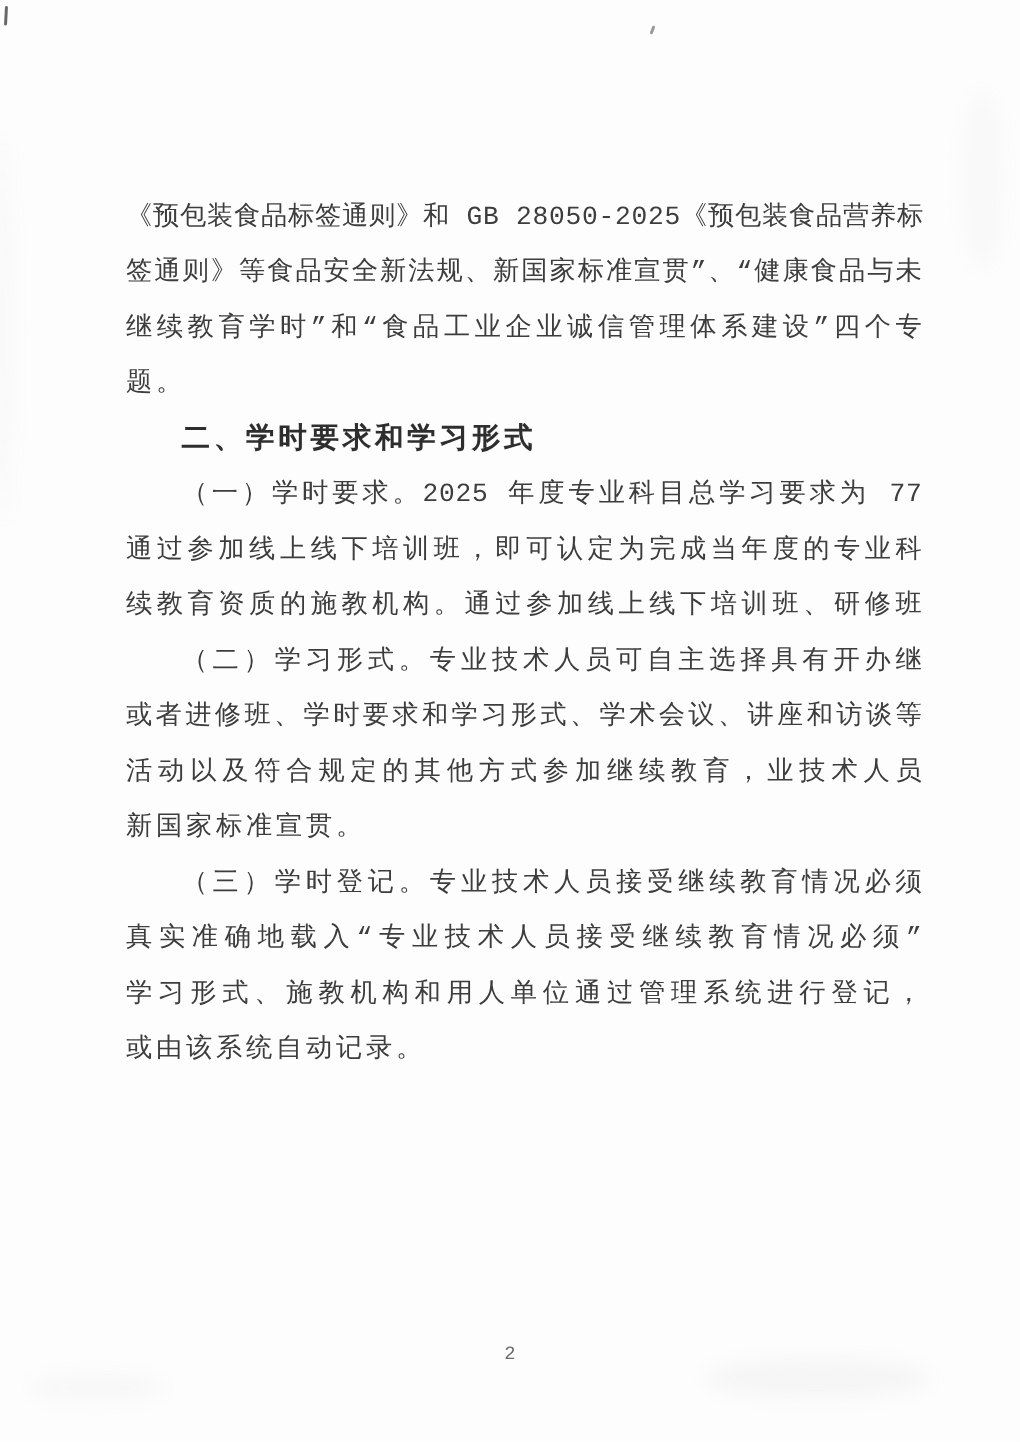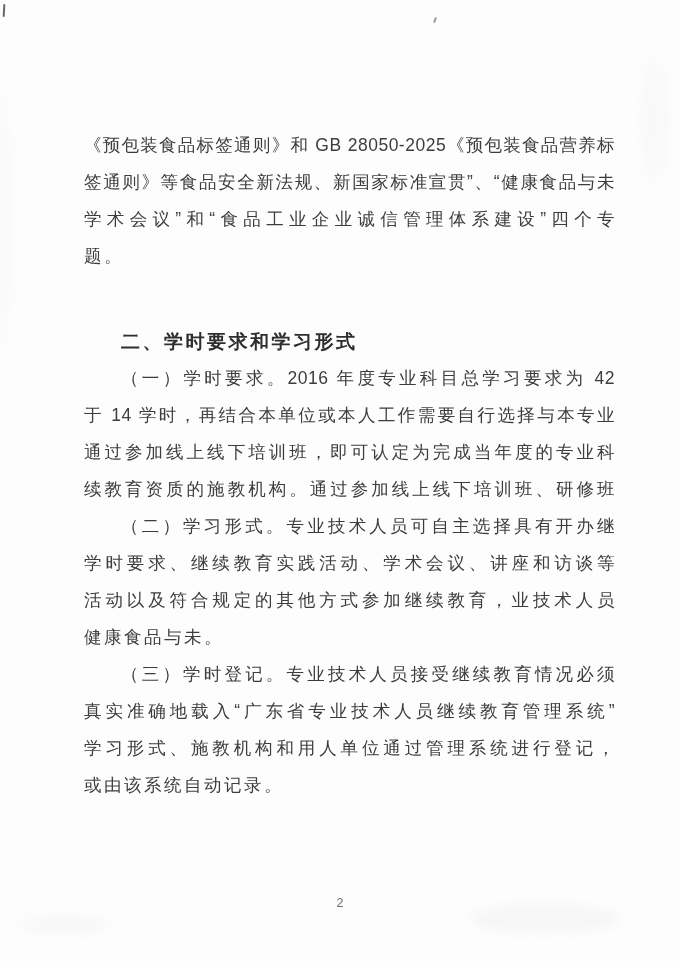--- a/index.html
+++ b/index.html
@@ -6,21 +6,21 @@
     margin: 0;
     padding: 0;
     background: #ffffff;
   }
   .page {
     position: relative;
     width: 680px;
     height: 961px;
     background: #fdfdfd;
     overflow: hidden;
-    font-family: Liberation Sans, sans-serif;
+    font-family: Liberation Mono, monospace;
   }
   
   .smudge {
     position: absolute;
     background: #9a9a9a;
     border-radius: 50%;
     filter: blur(6px);
     opacity: 0.07;
     pointer-events: none;
   }
@@ -79,21 +79,20 @@
     padding-left: 37px;
     width: 494px;
   }
   .line.heading {
     font-weight: bold;
     font-size: 19px;
     color: #2e2e2e;
     text-align: left;
     text-align-last: left;
     letter-spacing: 2.5px;
-    margin-top: 48px;
   }
   .page-number {
     position: absolute;
     left: 0;
     right: 0;
     top: 896px;
     text-align: center;
     font-size: 12.5px;
     color: #6c6c6c;
   }
@@ -106,32 +105,31 @@
   <div class="smudge s1"></div>
   <div class="smudge s2"></div>
   <div class="smudge s3"></div>
   <div class="smudge s4"></div>
   <div class="tick"></div>
   <div class="speck"></div>
 
   <div class="textblock">
     <div class="line full">《预包装食品标签通则》和 GB 28050-2025《预包装食品营养标</div>
     <div class="line full">签通则》等食品安全新法规、新国家标准宣贯”、“健康食品与未</div>
-    <div class="line full">学术会议”和“食品工业企业诚信管理体系建设”四个专</div>
+    <div class="line full">继续教育学时”和“食品工业企业诚信管理体系建设”四个专</div>
     <div class="line end">题。</div>
     <div class="line heading indent">二、学时要求和学习形式</div>
-    <div class="line indent full">（一）学时要求。2016 年度专业科目总学习要求为 42</div>
-    <div class="line full">于 14 学时，再结合本单位或本人工作需要自行选择与本专业</div>
+    <div class="line indent full">（一）学时要求。2025 年度专业科目总学习要求为 77</div>
     <div class="line full">通过参加线上线下培训班，即可认定为完成当年度的专业科</div>
     <div class="line full">续教育资质的施教机构。通过参加线上线下培训班、研修班</div>
     <div class="line indent full">（二）学习形式。专业技术人员可自主选择具有开办继</div>
-    <div class="line full">学时要求、继续教育实践活动、学术会议、讲座和访谈等</div>
+    <div class="line full">或者进修班、学时要求和学习形式、学术会议、讲座和访谈等</div>
     <div class="line full">活动以及符合规定的其他方式参加继续教育，业技术人员</div>
-    <div class="line end">健康食品与未。</div>
+    <div class="line end">新国家标准宣贯。</div>
     <div class="line indent full">（三）学时登记。专业技术人员接受继续教育情况必须</div>
-    <div class="line full">真实准确地载入“广东省专业技术人员继续教育管理系统”</div>
+    <div class="line full">真实准确地载入“专业技术人员接受继续教育情况必须”</div>
     <div class="line full">学习形式、施教机构和用人单位通过管理系统进行登记，</div>
     <div class="line end">或由该系统自动记录。</div>
   </div>
 
   <div class="page-number">2</div>
 
 </div>
 
 </body></html>

